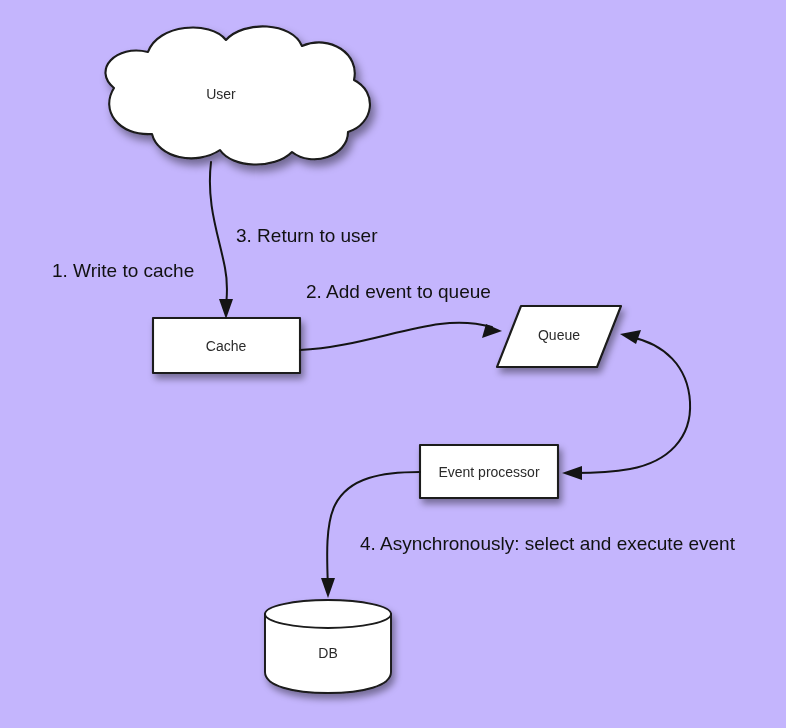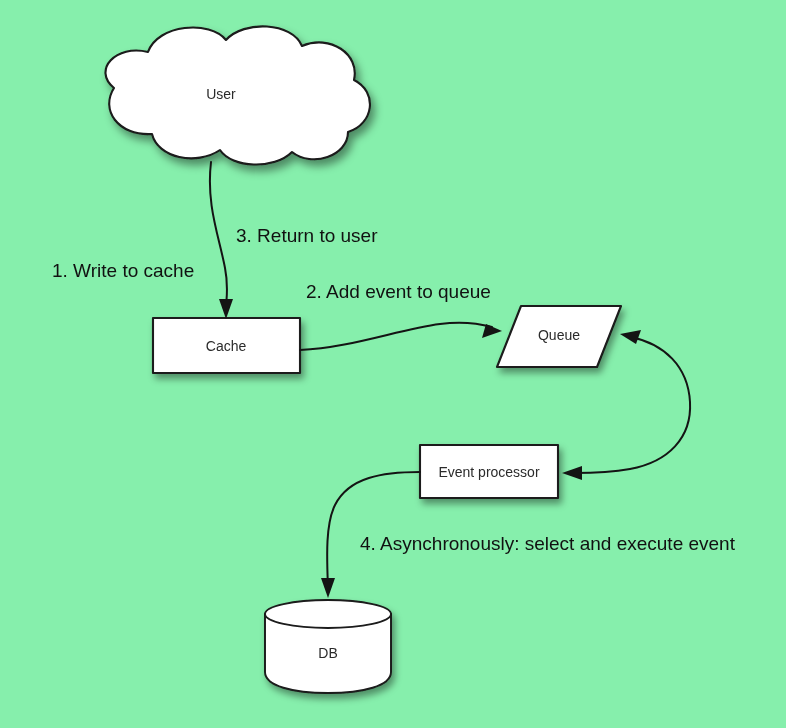--- a/index.html
+++ b/index.html
@@ -8,21 +8,21 @@
     padding: 0;
     background: #ffffff;
   }
   body {
     font-family: "Liberation Sans", sans-serif;
   }
   #diagram-root {
     position: relative;
     width: 786px;
     height: 728px;
-    background: #86efac;
+    background: #c4b5fd;
     overflow: hidden;
   }
   #diagram-svg {
     position: absolute;
     left: 0;
     top: 0;
     width: 786px;
     height: 728px;
     display: block;
   }

